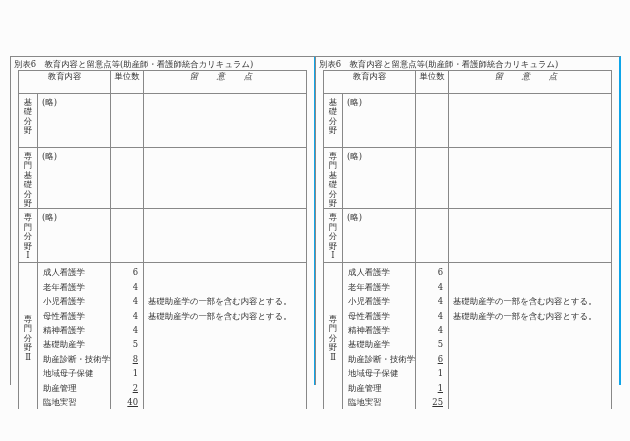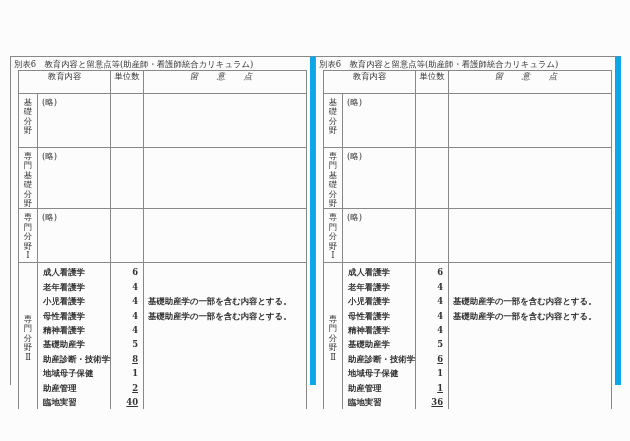--- a/index.html
+++ b/index.html
@@ -2,21 +2,21 @@
 <html><head>
 <meta charset="utf-8">
 <style>
   html, body { margin: 0; padding: 0; }
   body {
     width: 630px; height: 441px; background: #fcfcfc; position: relative; overflow: hidden;
     font-family: "DejaVu Serif", "Liberation Serif", serif; color: #333;
   }
   .frame {
     position: absolute; top: 56px; height: 329px;
-    border-left: 1px solid #888; border-top: 1px solid #888; border-right: 6px solid #0ea5e9;
+    border-left: 1px solid #888; border-top: 1px solid #888; border-right: 2px solid #0ea5e9;
     box-sizing: border-box;
   }
   .frame.left { left: 10px; width: 306px; }
   .frame.right { left: 315px; width: 306px; }
   .caption {
     position: absolute; left: 3px; top: 2px; font-size: 8.4px; white-space: nowrap; color: #333;
   }
   table.curr {
     position: absolute; top: 13px; border-collapse: collapse; table-layout: fixed;
   }
@@ -28,21 +28,21 @@
   table.curr tr.last td { border-bottom: none; }
   th.hdr { height: 22px; vertical-align: middle; text-align: center; }
   .cat {
     text-align: center; vertical-align: top; font-size: 8.4px; line-height: 9.4px; padding-top: 4px !important;
   }
   .cat.mid { vertical-align: middle; }
   .cat span { display: block; }
   .ryaku { padding: 3px 0 0 4px !important; font-size: 8px; }
   .sec-row td { height: 49px; }
   .list { padding: 2px 0 0 5px !important; }
-  .list div, .units div, .notes div { height: 14.4px; line-height: 14.4px; font-size: 8.4px; white-space: nowrap; font-weight: bold; }
+  .list div, .units div, .notes div { height: 14.4px; line-height: 14.4px; font-size: 8.4px; white-space: nowrap; }
   .units { text-align: right; padding: 2px 5px 0 0 !important; }
   .units .ul { text-decoration: underline; }
   .notes { padding: 2px 0 0 4px !important; }
   .spacing { letter-spacing: 8px; font-style: italic; }
 </style>
 </head>
 <body>
 
 <div class="frame left">
     <div class="caption">別表6　教育内容と留意点等(助産師・看護師統合カリキュラム)</div>
@@ -217,21 +217,21 @@
     <td class="units">
             <div><span class="">6</span></div>
             <div><span class="">4</span></div>
             <div><span class="">4</span></div>
             <div><span class="">4</span></div>
             <div><span class="">4</span></div>
             <div><span class="">5</span></div>
             <div><span class="ul">6</span></div>
             <div><span class="">1</span></div>
             <div><span class="ul">1</span></div>
-            <div><span class="ul">36</span></div>
+            <div><span class="ul">25</span></div>
           </td>
     <td class="notes">
             <div></div>
             <div></div>
             <div>基礎助産学の一部を含む内容とする。</div>
             <div>基礎助産学の一部を含む内容とする。</div>
             <div></div>
             <div></div>
             <div></div>
             <div></div>

